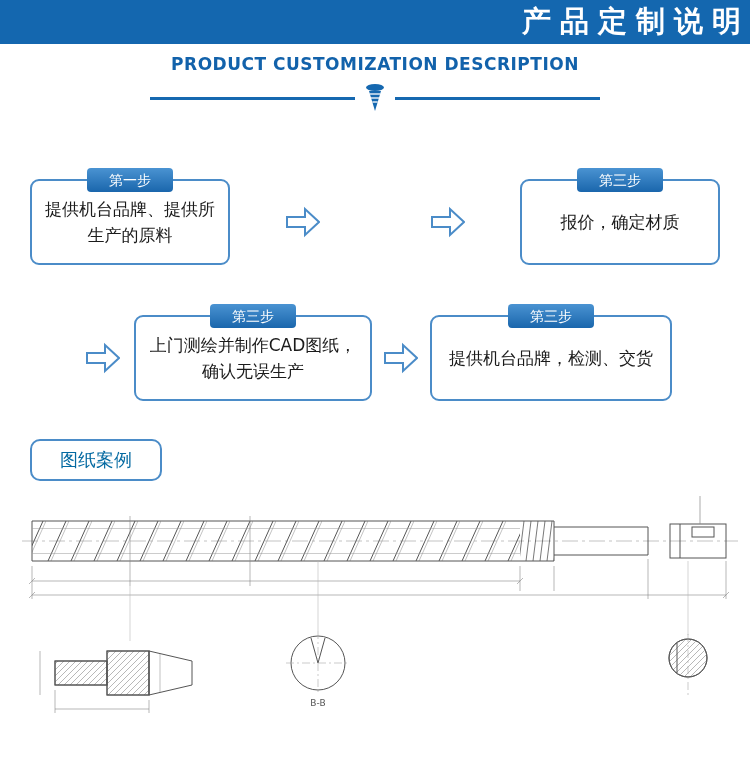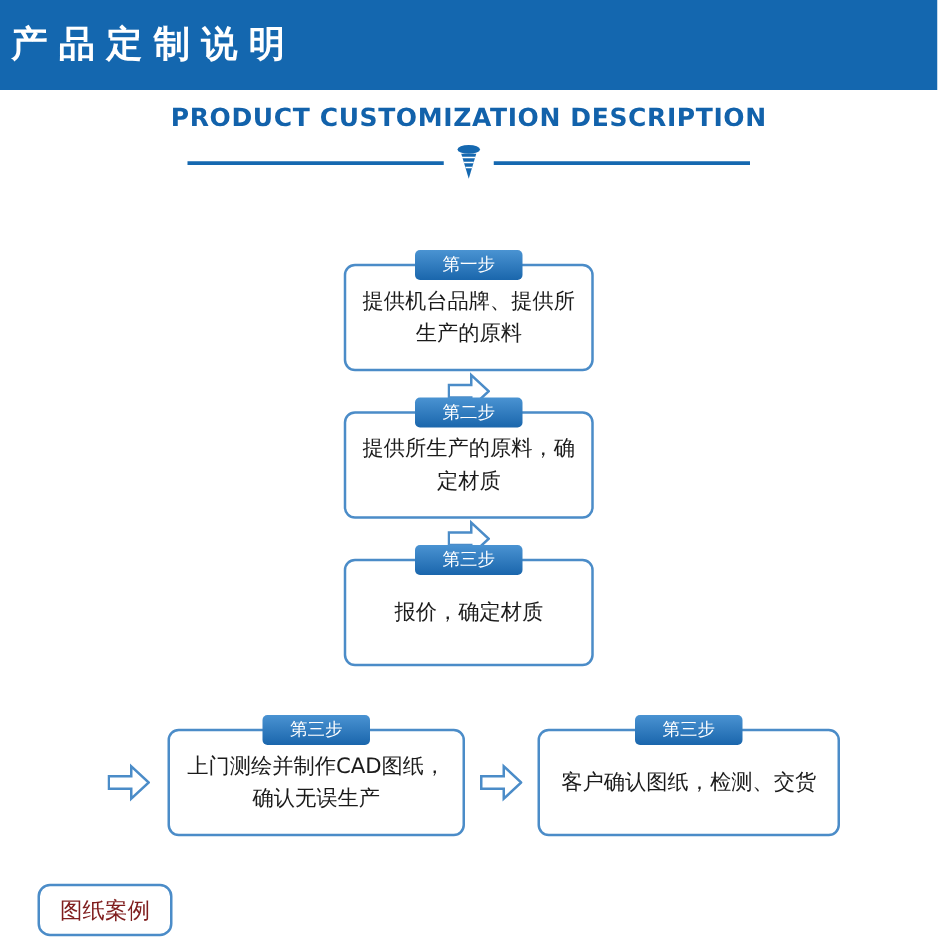--- a/index.html
+++ b/index.html
@@ -6,43 +6,43 @@
   html,body { background:#fff; }
   body {
     width:750px; height:760px; overflow:hidden;
     font-family:"DejaVu Sans","Liberation Sans",sans-serif;
     color:#222;
   }
   .page { width:750px; height:760px; position:relative; }
 
   
   .banner {
-    height:72px; background:#1467af;
-    display:flex; align-items:center; justify-content:flex-start;
+    height:44px; background:#1467af;
+    display:flex; align-items:center; justify-content:flex-end;
   }
   .banner h1 {
     color:#ffffff; font-size:29px; font-weight:bold;
     letter-spacing:9px; text-indent:9px;
   }
   .subtitle {
     margin-top:10px; text-align:center;
-    color:#1262ab; font-size:20px; font-weight:bold; letter-spacing:0.5px;
+    color:#1262ab; font-size:17px; font-weight:bold; letter-spacing:0.5px;
   }
 
   
   .divider {
     margin-top:9px; display:flex; align-items:center; justify-content:center; gap:9px;
   }
   .divider .line { width:205px; height:3px; background:#1568b0; }
   .divider svg { display:block; }
 
   
   .flow { margin-top:66px; }
   .row { display:flex; align-items:center; }
-  .row1 { padding:0 30px; justify-content:space-between;flex-direction:column; }
+  .row1 { padding:0 30px; justify-content:space-between; }
   .row2 { margin-top:50px; padding-left:86px; }
 
   .step {
     position:relative; background:#fff;
     border:2px solid #4b8cc8; border-radius:9px;
     min-height:86px; display:flex; align-items:center; justify-content:center;
     text-align:center; font-size:17px; line-height:1.55; color:#1b1b1b;
     padding:12px 12px; flex:none;
   }
   .w200 { width:200px; }
@@ -56,23 +56,23 @@
     padding:5px 22px; border-radius:4px; white-space:nowrap;
   }
 
   .arrow { flex:none; display:flex; align-items:center; justify-content:center; }
   .row1 .arrow { flex:1; }
   .row2 .arrow-lead { margin-right:14px; }
   .row2 .arrow-mid { margin:0 12px; }
 
   
   .drawing-title {
-    display:inline-block; margin:38px 0 12px 30px;
+    display:inline-block; margin:38px 0 0 30px;
     border:2px solid #4b8cc8; border-radius:10px;
-    padding:7px 16px; font-size:18px; color:#7f1d1d; background:#fff;
+    padding:7px 28px; font-size:18px; color:#0369a1; background:#fff;
   }
   .drawing-wrap { margin-top:10px; }
   .drawing-wrap svg { display:block; }
 </style>
 </head>
 <body>
 
 <div class="page">
 
   
@@ -100,24 +100,20 @@
     <div class="row row1">
       <div class="step w200">
         <span class="pill">第一步</span>
         <span>提供机台品牌、提供所生产的原料</span>
       </div>
       <div class="arrow">
         <svg width="34" height="32" viewBox="0 0 34 32">
             <polygon points="1,11 19,11 19,3 33,16 19,29 19,21 1,21" fill="#fff" stroke="#4b8cc8" stroke-width="2"></polygon>
           </svg>
       </div>
-      <div class="step w200">
-        <span class="pill">第二步</span>
-        <span>提供所生产的原料，确定材质</span>
-      </div>
       <div class="arrow">
         <svg width="34" height="32" viewBox="0 0 34 32">
             <polygon points="1,11 19,11 19,3 33,16 19,29 19,21 1,21" fill="#fff" stroke="#4b8cc8" stroke-width="2"></polygon>
           </svg>
       </div>
       <div class="step w200">
         <span class="pill">第三步</span>
         <span>报价，确定材质</span>
       </div>
     </div>
@@ -132,21 +128,21 @@
         <span class="pill">第三步</span>
         <span>上门测绘并制作CAD图纸，确认无误生产</span>
       </div>
       <div class="arrow arrow-mid">
         <svg width="34" height="32" viewBox="0 0 34 32">
             <polygon points="1,11 19,11 19,3 33,16 19,29 19,21 1,21" fill="#fff" stroke="#4b8cc8" stroke-width="2"></polygon>
           </svg>
       </div>
       <div class="step w242">
         <span class="pill">第三步</span>
-        <span>客户确认图纸，检测、交货</span>
+        <span>提供机台品牌，检测、交货</span>
       </div>
     </div>
 
   </div>
 
   
   <div class="drawing-title">图纸案例</div>
 
   <div class="drawing-wrap">
     <svg width="750" height="250" viewBox="0 0 750 250">

